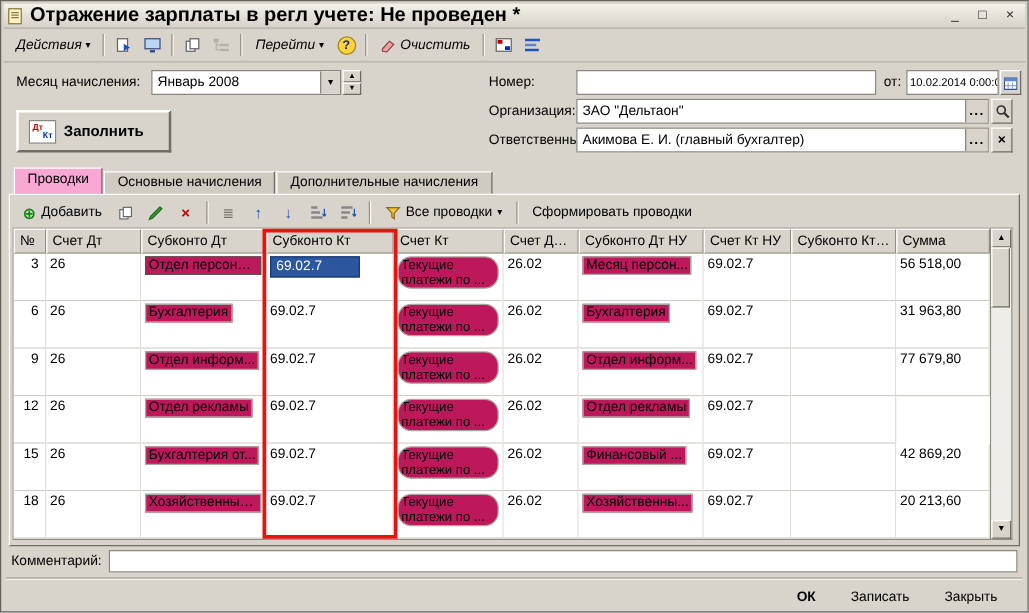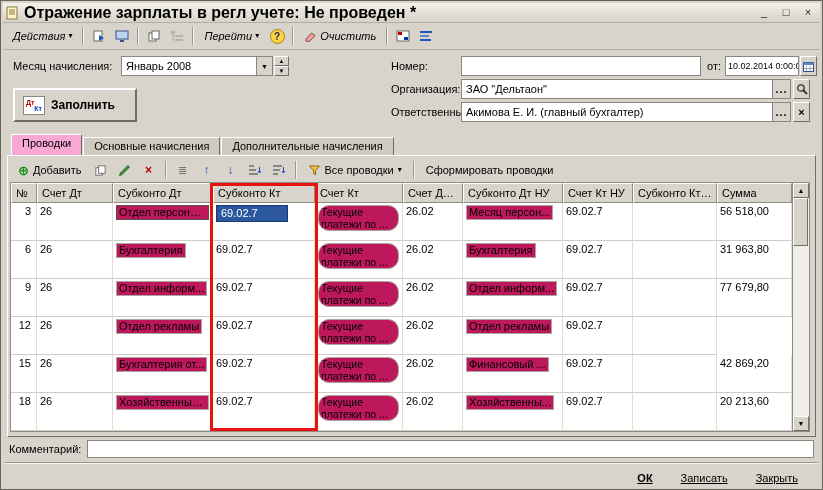--- a/index.html
+++ b/index.html
@@ -94,21 +94,21 @@
         display:flex;align-items:center;justify-content:center;font-size:7px;line-height:1;}
   .sthumb{position:absolute;left:0;top:15px;width:15px;height:48px;background:#d8d4cb;
           border:1px solid;border-color:#fff #6f6d66 #6f6d66 #fff;}
   .sbtn.down{position:absolute;bottom:0;left:0;right:0;}
 
   
   .comment-row{height:24px;display:flex;align-items:center;gap:6px;padding:3px 6px;flex:0 0 auto;}
   .comment-input{flex:1;height:18px;background:#fff;border:1px solid #8a877f;padding:0 4px;
                  white-space:nowrap;overflow:hidden;}
   .hsep{height:2px;border-top:1px solid #9b978e;border-bottom:1px solid #f7f5f0;margin:1px 2px;flex:0 0 auto;}
-  .footer{height:25px;display:flex;align-items:center;justify-content:flex-end;gap:4px;padding:2px 10px;flex:0 0 auto;text-decoration:underline;}
+  .footer{height:25px;display:flex;align-items:center;justify-content:flex-end;gap:4px;padding:2px 10px;flex:0 0 auto;}
   .fbtn{padding:3px 12px;}
   .fbtn.ok{font-weight:bold;}
   svg{display:block;}
 </style>
 </head>
 <body>
 
 <div class="window">
 
   <div class="titlebar">

